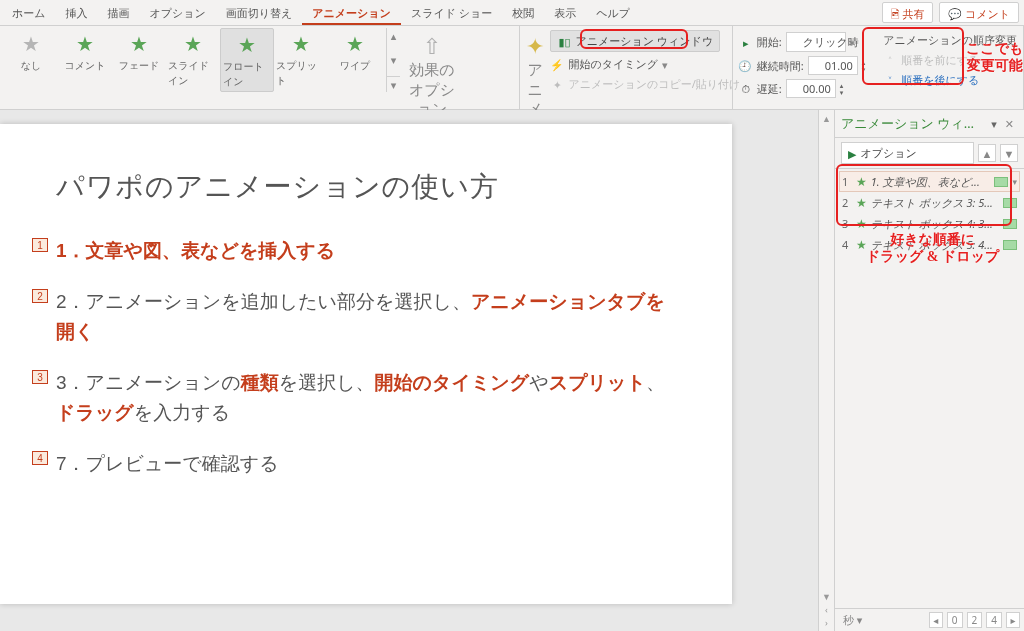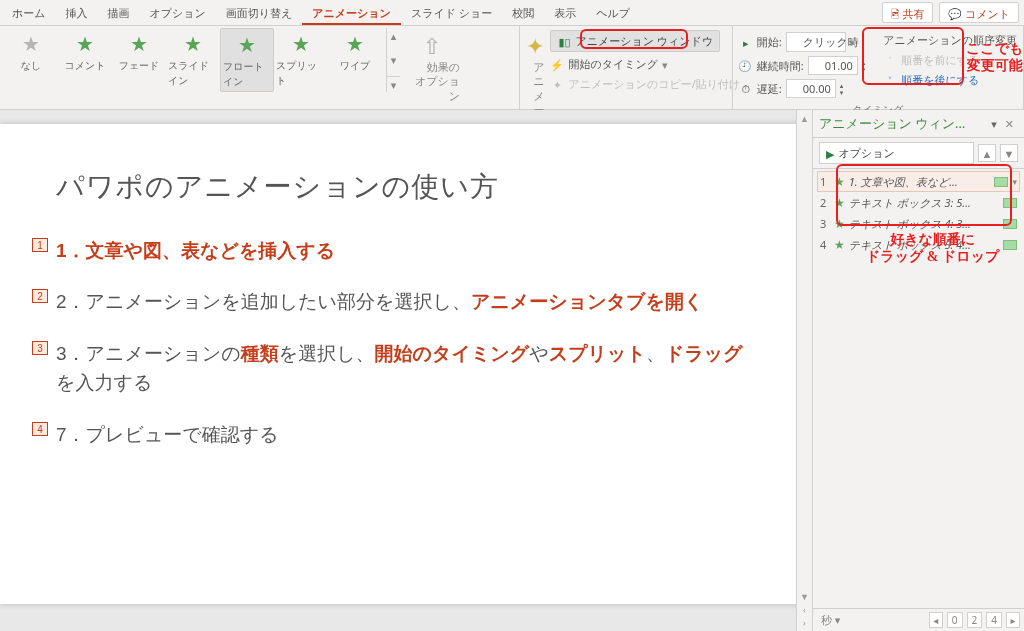--- a/index.html
+++ b/index.html
@@ -95,21 +95,21 @@
     width:14px;height:64px;margin-left:2px;
   }
   .gallery-more div{height:16px;text-align:center;color:#888;}
 
   .big-btn{
     display:flex;flex-direction:column;align-items:center;
     width:60px;padding:6px 2px;
     color:#888;
   }
   .big-btn .icon{font-size:22px;line-height:1;color:#b0b0b0;}
-  .big-btn .txt{font-size:11px;text-align:right;margin-top:4px;line-height:1.3;}
+  .big-btn .txt{font-size:15px;text-align:center;margin-top:4px;line-height:1.3;}
 
   .small-stack{display:flex;flex-direction:column;gap:4px;padding:2px 2px;font-size:11px;color:#555;}
   .small-stack .row{display:flex;align-items:center;gap:4px;white-space:nowrap;}
   .small-stack .row.disabled{color:#bdbdbd;}
   .small-stack .ic{width:14px;display:inline-flex;justify-content:center;}
 
   .spin-row{display:flex;align-items:center;gap:4px;font-size:11px;color:#555;white-space:nowrap;}
   .spin-row .ic{width:14px;}
   .spin-input{
     border:1px solid var(--border);
@@ -149,21 +149,21 @@
   }
   .canvas-area{
     flex:1;
     background:#e8e8e8;
     position:relative;
     overflow:hidden;
   }
   .slide{
     position:absolute;
     top:14px;left:0;
-    width:800px;height:480px;
+    width:732px;height:480px;
     background:#fff;
     box-shadow:0 0 6px rgba(0,0,0,0.2);
     padding:40px 56px;
     font-family:"Yu Gothic","Meiryo",sans-serif;
   }
   .slide h1{
     font-size:28px;
     font-weight:400;
     color:#555;
     margin:4px 0 30px;
@@ -186,21 +186,21 @@
   .side-scroll{
     width:16px;background:var(--bg);border-left:1px solid var(--border);
     display:flex;flex-direction:column;
     justify-content:space-between;align-items:center;
     color:#999;font-size:9px;padding:2px 0;
   }
   .side-scroll .thumb{flex:1;}
 
   
   .anim-pane{
-    width:212px;
+    width:190px;
     border-left:1px solid var(--border);
     background:var(--bg);
     display:flex;flex-direction:column;
     font-size:11px;
   }
   .anim-pane-header{
     display:flex;align-items:center;justify-content:space-between;
     padding:4px 6px;color:#666;
     border-bottom:1px solid var(--border);
   }
@@ -370,21 +370,20 @@
         <div class="row disabled">
           <span class="ic">˄</span>
             <span>順番を前にする</span>
         </div>
         <div class="row" style="color:#2a6fbf;">
           <span class="ic">˅</span>
             <span>順番を後にする</span>
         </div>
       </div>
     </div>
-    <div class="group-label">タイミング</div>
   </div>
 </div>
 
 <div class="workspace">
   <div class="canvas-area">
     <div class="slide">
       <h1>パワポのアニメーションの使い方</h1>
       <div id="steps">
           <div class="step first">
             <span class="tag">1</span>

